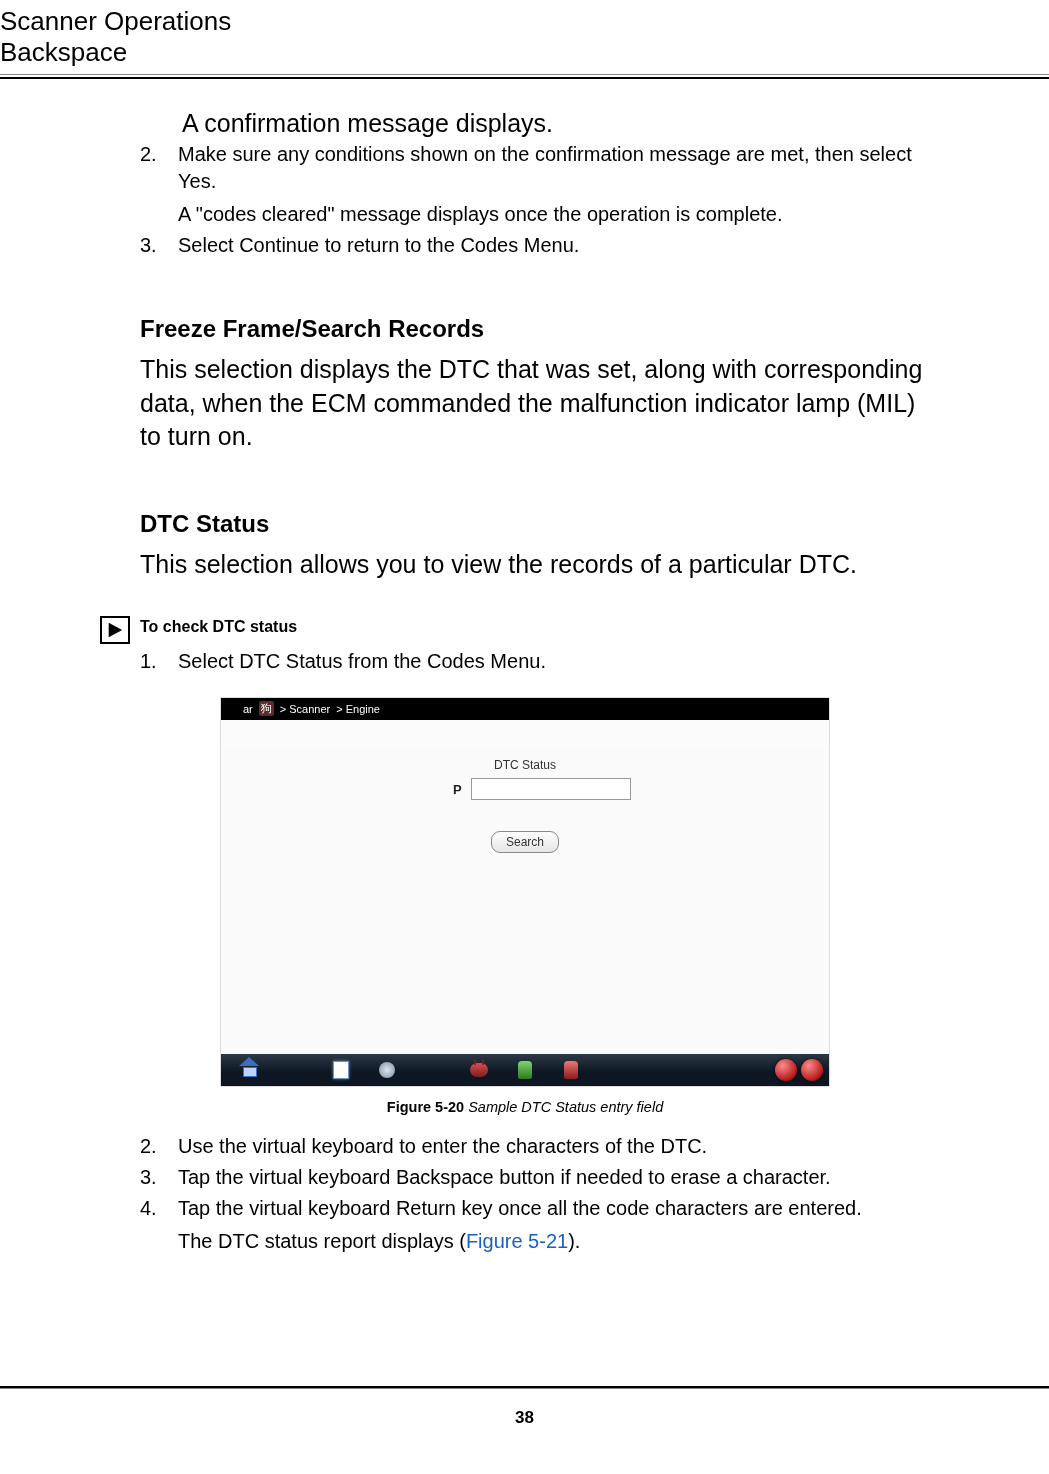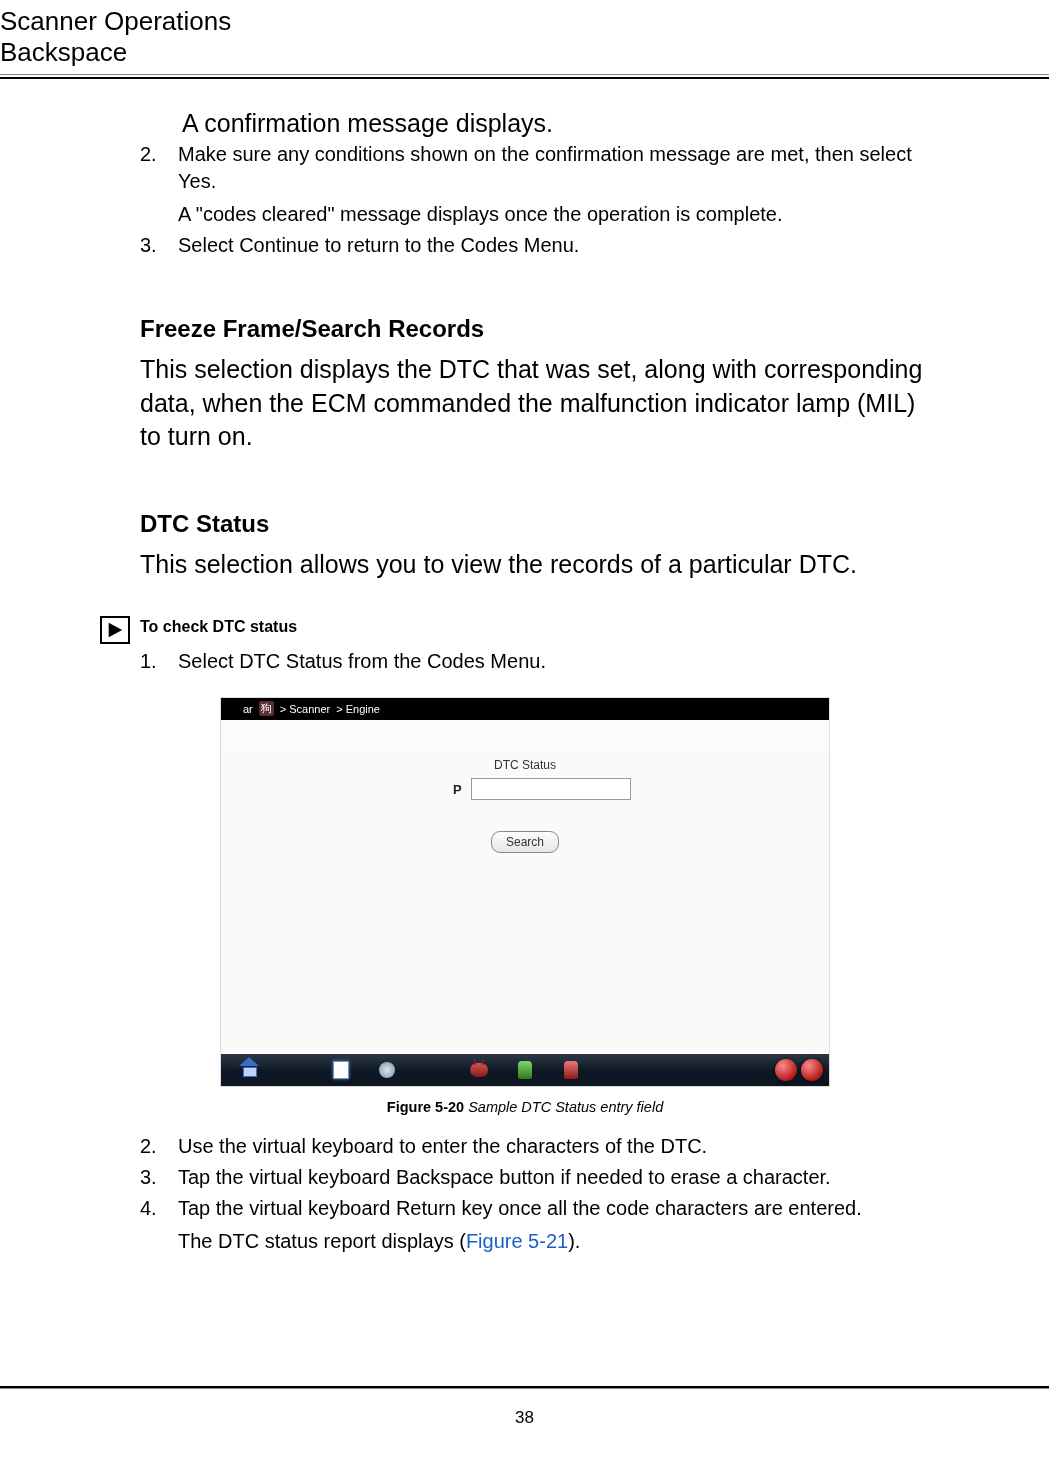--- a/index.html
+++ b/index.html
@@ -116,21 +116,21 @@
       background: radial-gradient(circle at 35% 30%, #ff8a8a, #b31b1b 70%, #5c0a0a);
       box-shadow: 0 0 4px rgba(0,0,0,.6);
     }
     .caption { text-align: center; font-size: 14.5px; margin-top: 12px; }
     .caption .fig-label { font-weight: bold; font-style: normal; }
     .caption .fig-desc { font-style: italic; }
     .bottom-list { margin-top: 18px; }
     .footer-wrap { position: absolute; bottom: 46px; left: 0; right: 0; }
     .footer-rule-black { height: 2px; background: #000; }
     .footer-rule-gray { height: 1px; background: #888; margin-bottom: 6px; }
-    .page-num { text-align: center; font-weight: normal; font-size: 17px; margin-top: 19px; }
+    .page-num { text-align: center; font-weight: bold; font-size: 17px; margin-top: 19px; }
   </style>
 </head>
 <body>
 
 <div class="page">
   <div class="header-row">
     <div class="header-left">Scanner Operations</div>
     <div class="header-right">Backspace</div>
   </div>
   <div class="rule-gray"></div>

